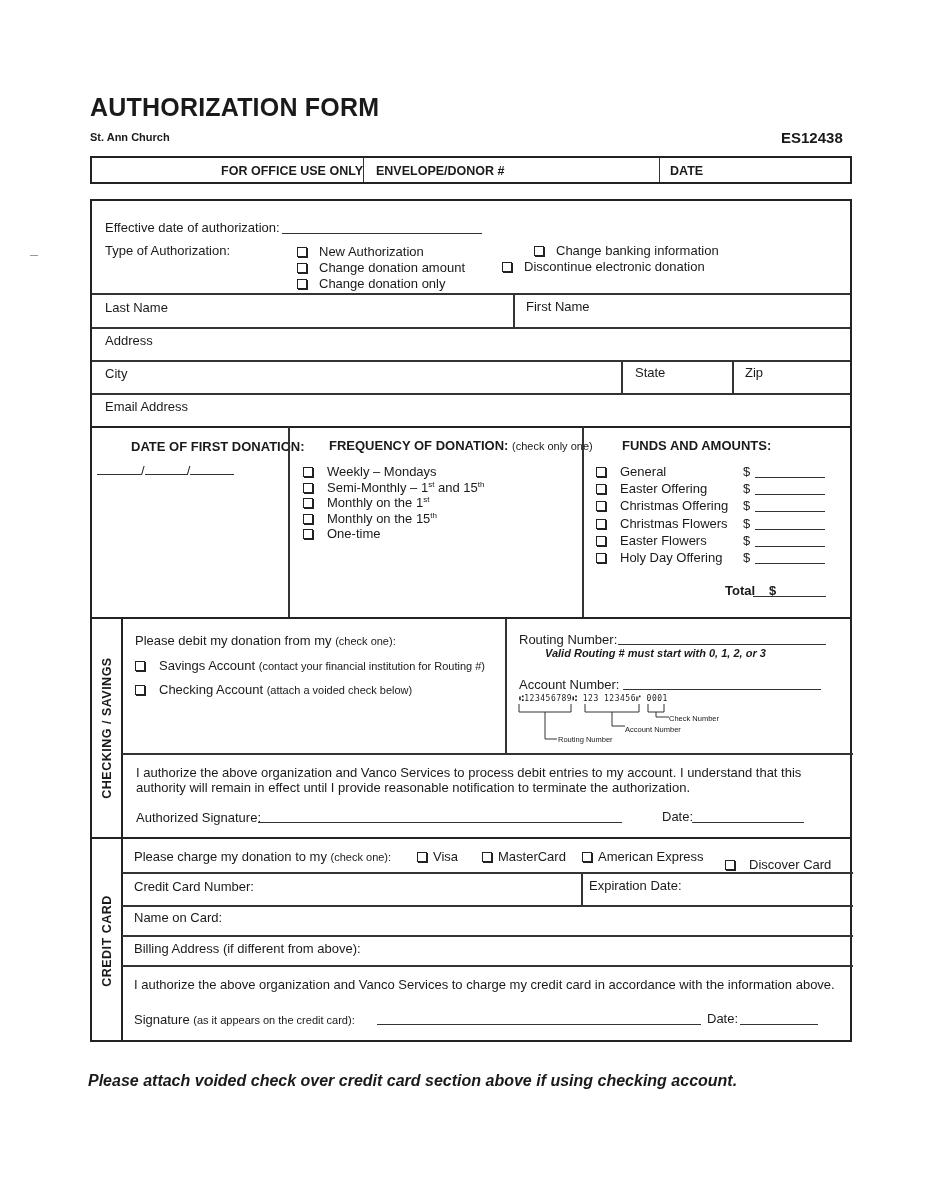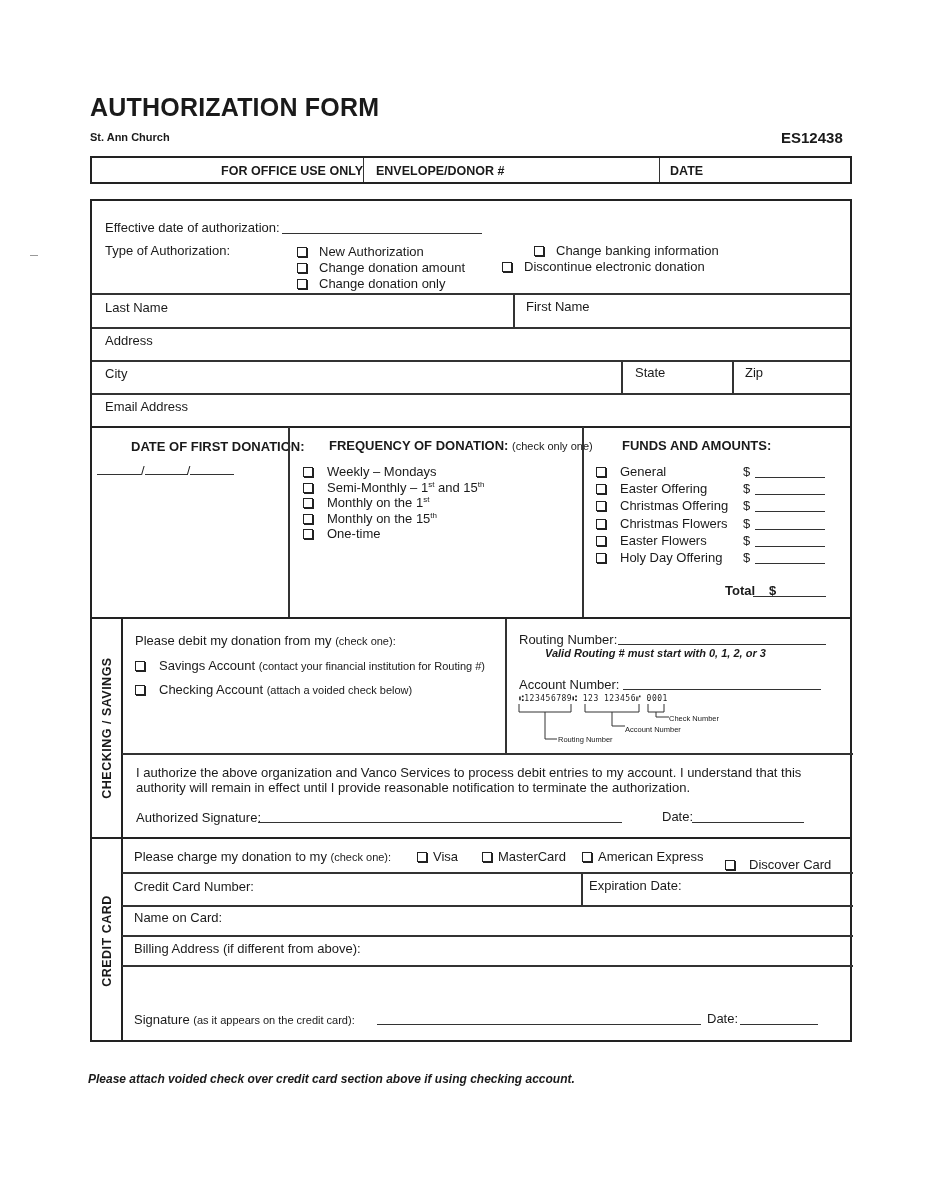--- a/index.html
+++ b/index.html
@@ -45,21 +45,21 @@
     .side-label {
       position: absolute; left: 0; width: 30px;
       display: flex; align-items: center; justify-content: center;
     }
     .side-label span {
       transform: rotate(-90deg); white-space: nowrap;
       font-size: 12.5px; font-weight: bold; letter-spacing: 0.5px;
     }
     .micr { font-family: "DejaVu Sans Mono", monospace; font-size: 8px; letter-spacing: 0.5px; }
     .tiny { font-size: 7.5px; }
-    .footer-note { left: 88px; top: 1072px; font-size: 12px; font-weight: bold; font-style: italic; }
+    .footer-note { left: 88px; top: 1072px; font-size: 16px; font-weight: bold; font-style: italic; }
     .stray-mark { left: 30px; top: 255px; width: 8px; height: 1px; background: #999; }
   </style>
 </head>
 <body>
 
 <div class="abs stray-mark"></div>
 
 <div class="abs title">AUTHORIZATION FORM</div>
 <div class="abs org">St. Ann Church</div>
 <div class="abs code">ES12438</div>
@@ -189,20 +189,21 @@
   <div class="line vline" style="left:489px; top:671px; height:33px;"></div>
   <div class="label" style="left:497px; top:677px;">Expiration Date:</div>
 
   <div class="line hline" style="left:30px; top:704px; width:731px;"></div>
   <div class="label" style="left:42px; top:709px;">Name on Card:</div>
 
   <div class="line hline" style="left:30px; top:734px; width:731px;"></div>
   <div class="label" style="left:42px; top:740px;">Billing Address (if different from above):</div>
 
   <div class="line hline" style="left:30px; top:764px; width:731px;"></div>
+  <div class="label" style="left:42px; top:776px;">I authorize the above organization and Vanco Services to charge my credit card in accordance with the information above.</div>
 
   <div class="label" style="left:42px; top:811px;">
     <span>Signature</span> <span class="small">(as it appears on the credit card):</span>
   </div>
   <div class="line hline" style="left:285px; top:823px; width:324px; height:1px;"></div>
   <div class="label" style="left:615px; top:810px;">Date:</div>
   <div class="line hline" style="left:648px; top:823px; width:78px; height:1px;"></div>
 <div class="chk-row" style="left: 211px; top: 263px;"><span class="chk"></span><span style="margin-left: 8px;">Weekly – Mondays</span></div>
     <div class="chk-row" style="left: 211px; top: 278.5px;"><span class="chk"></span><span style="margin-left: 8px;">Semi-Monthly – 1<sup>st</sup> and 15<sup>th</sup></span></div>
     <div class="chk-row" style="left: 211px; top: 294px;"><span class="chk"></span><span style="margin-left: 8px;">Monthly on the 1<sup>st</sup></span></div>

